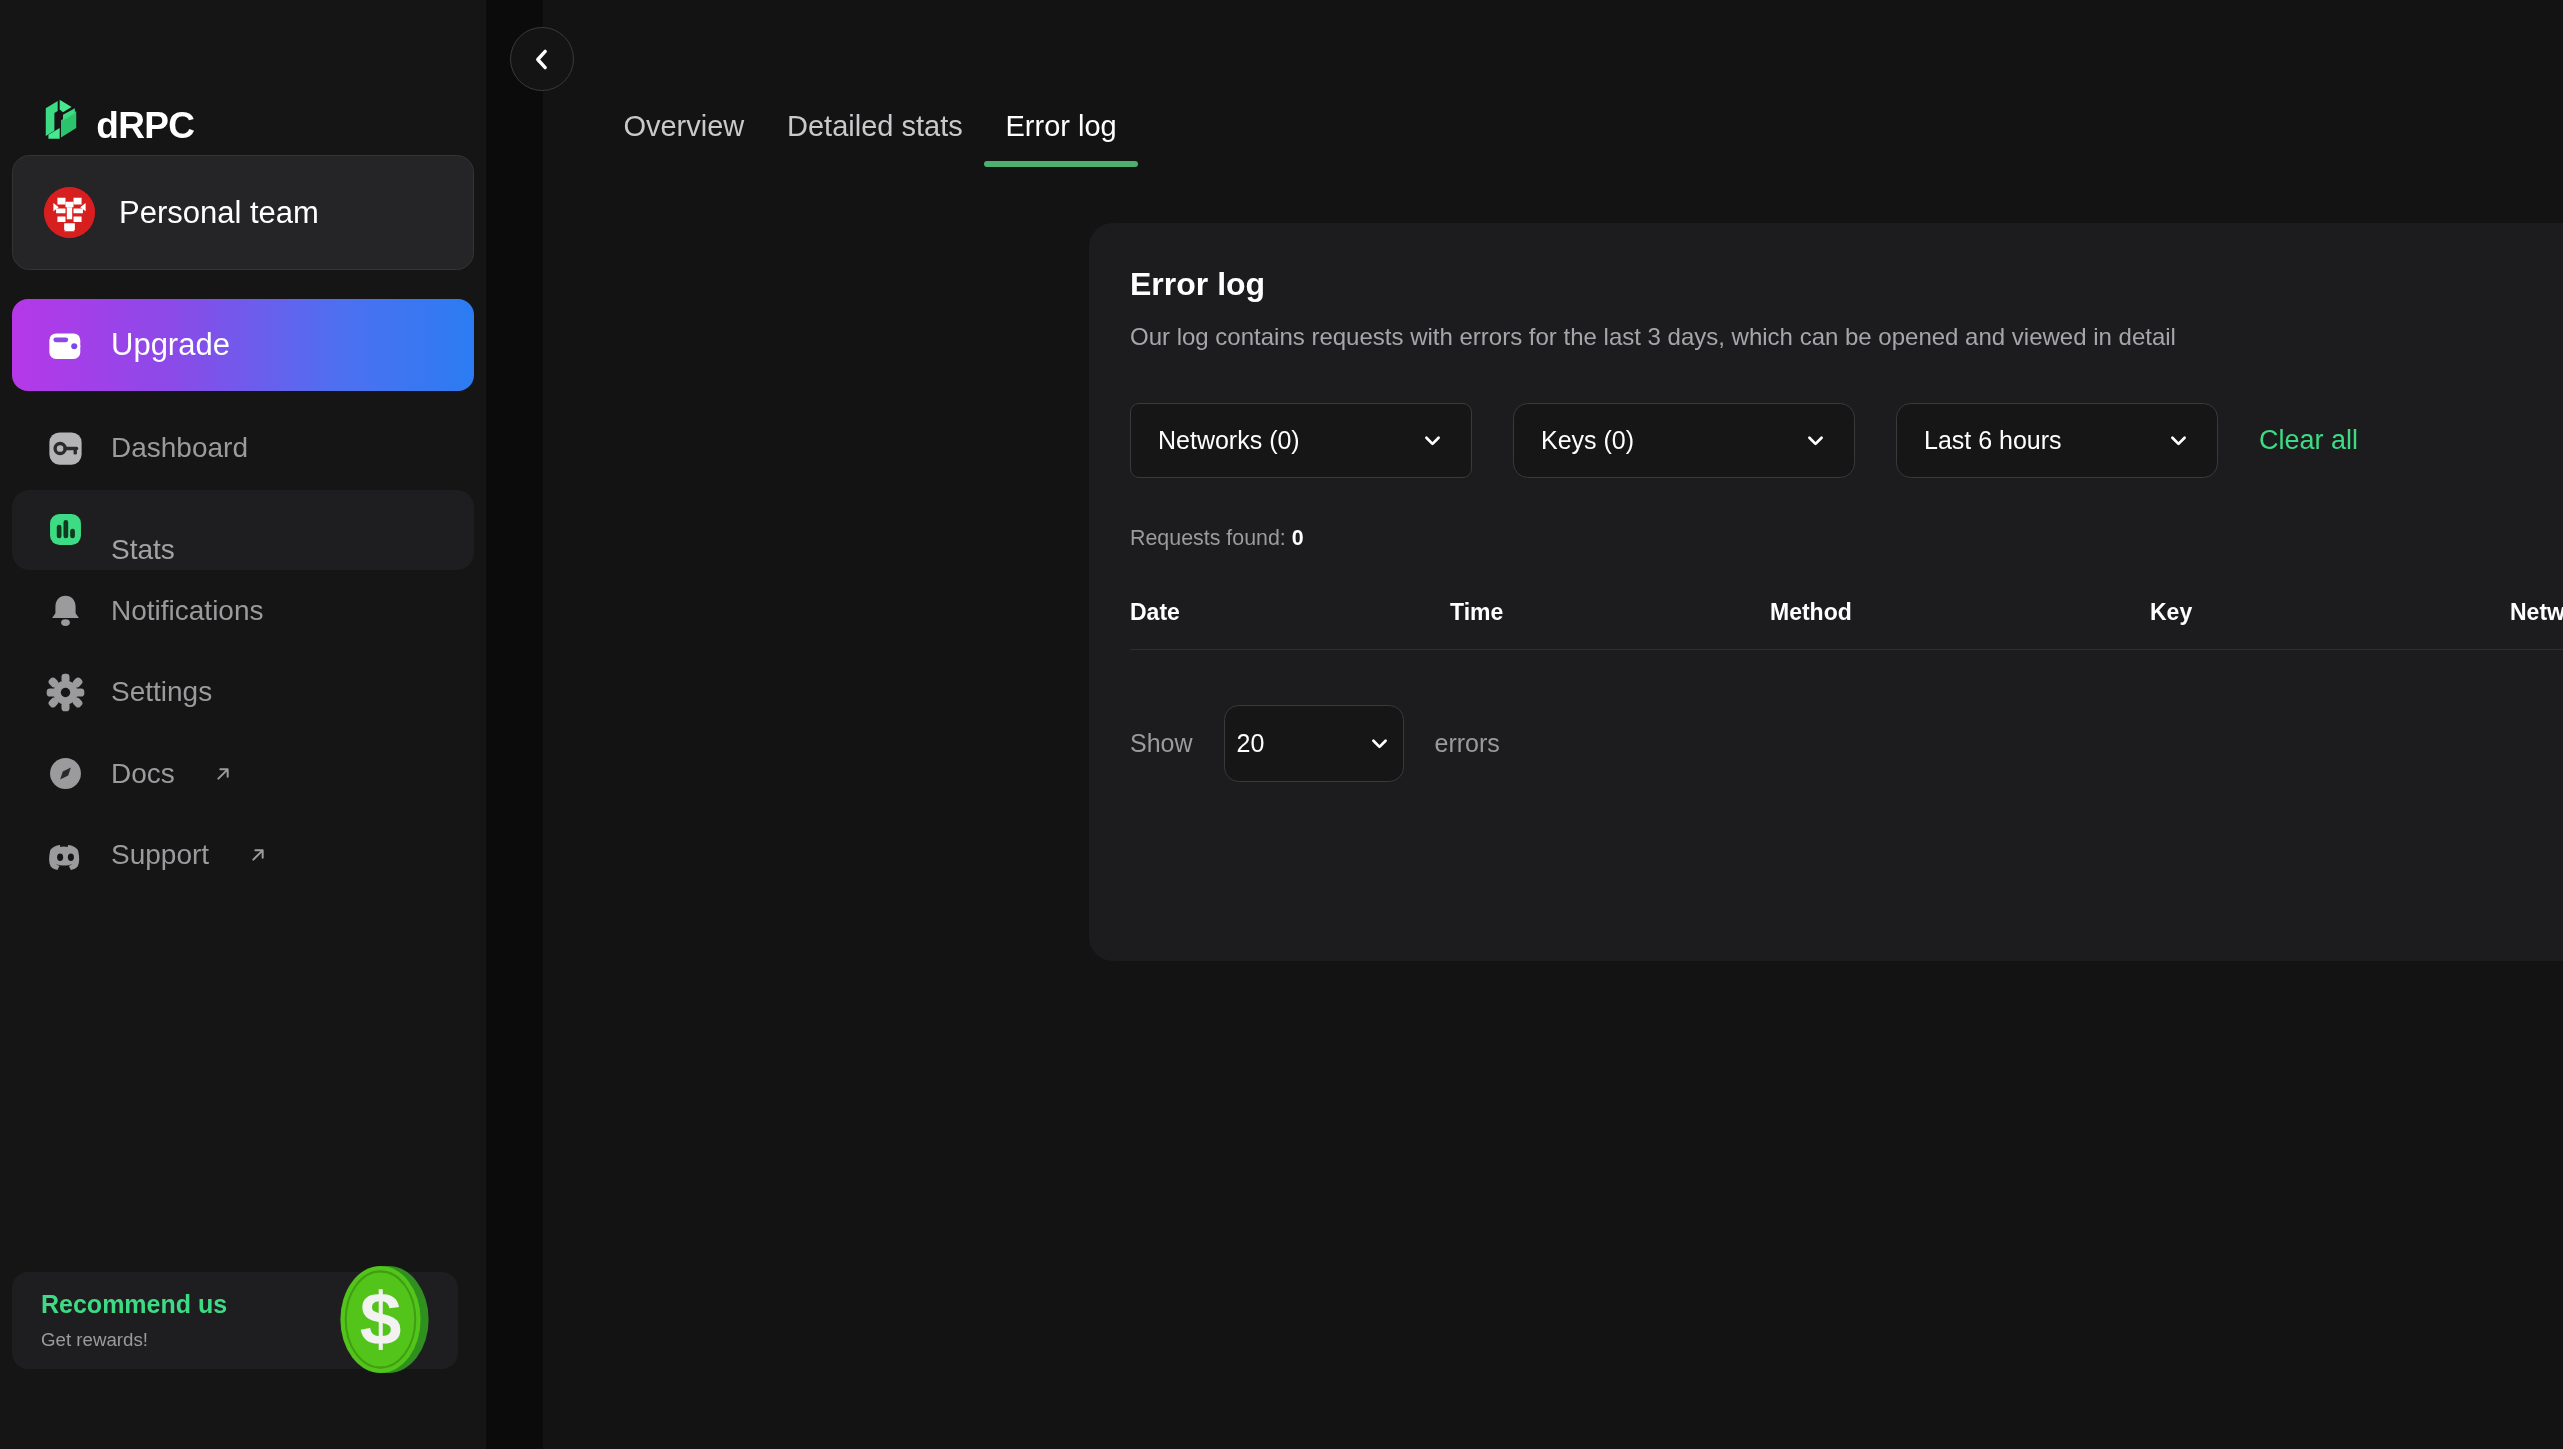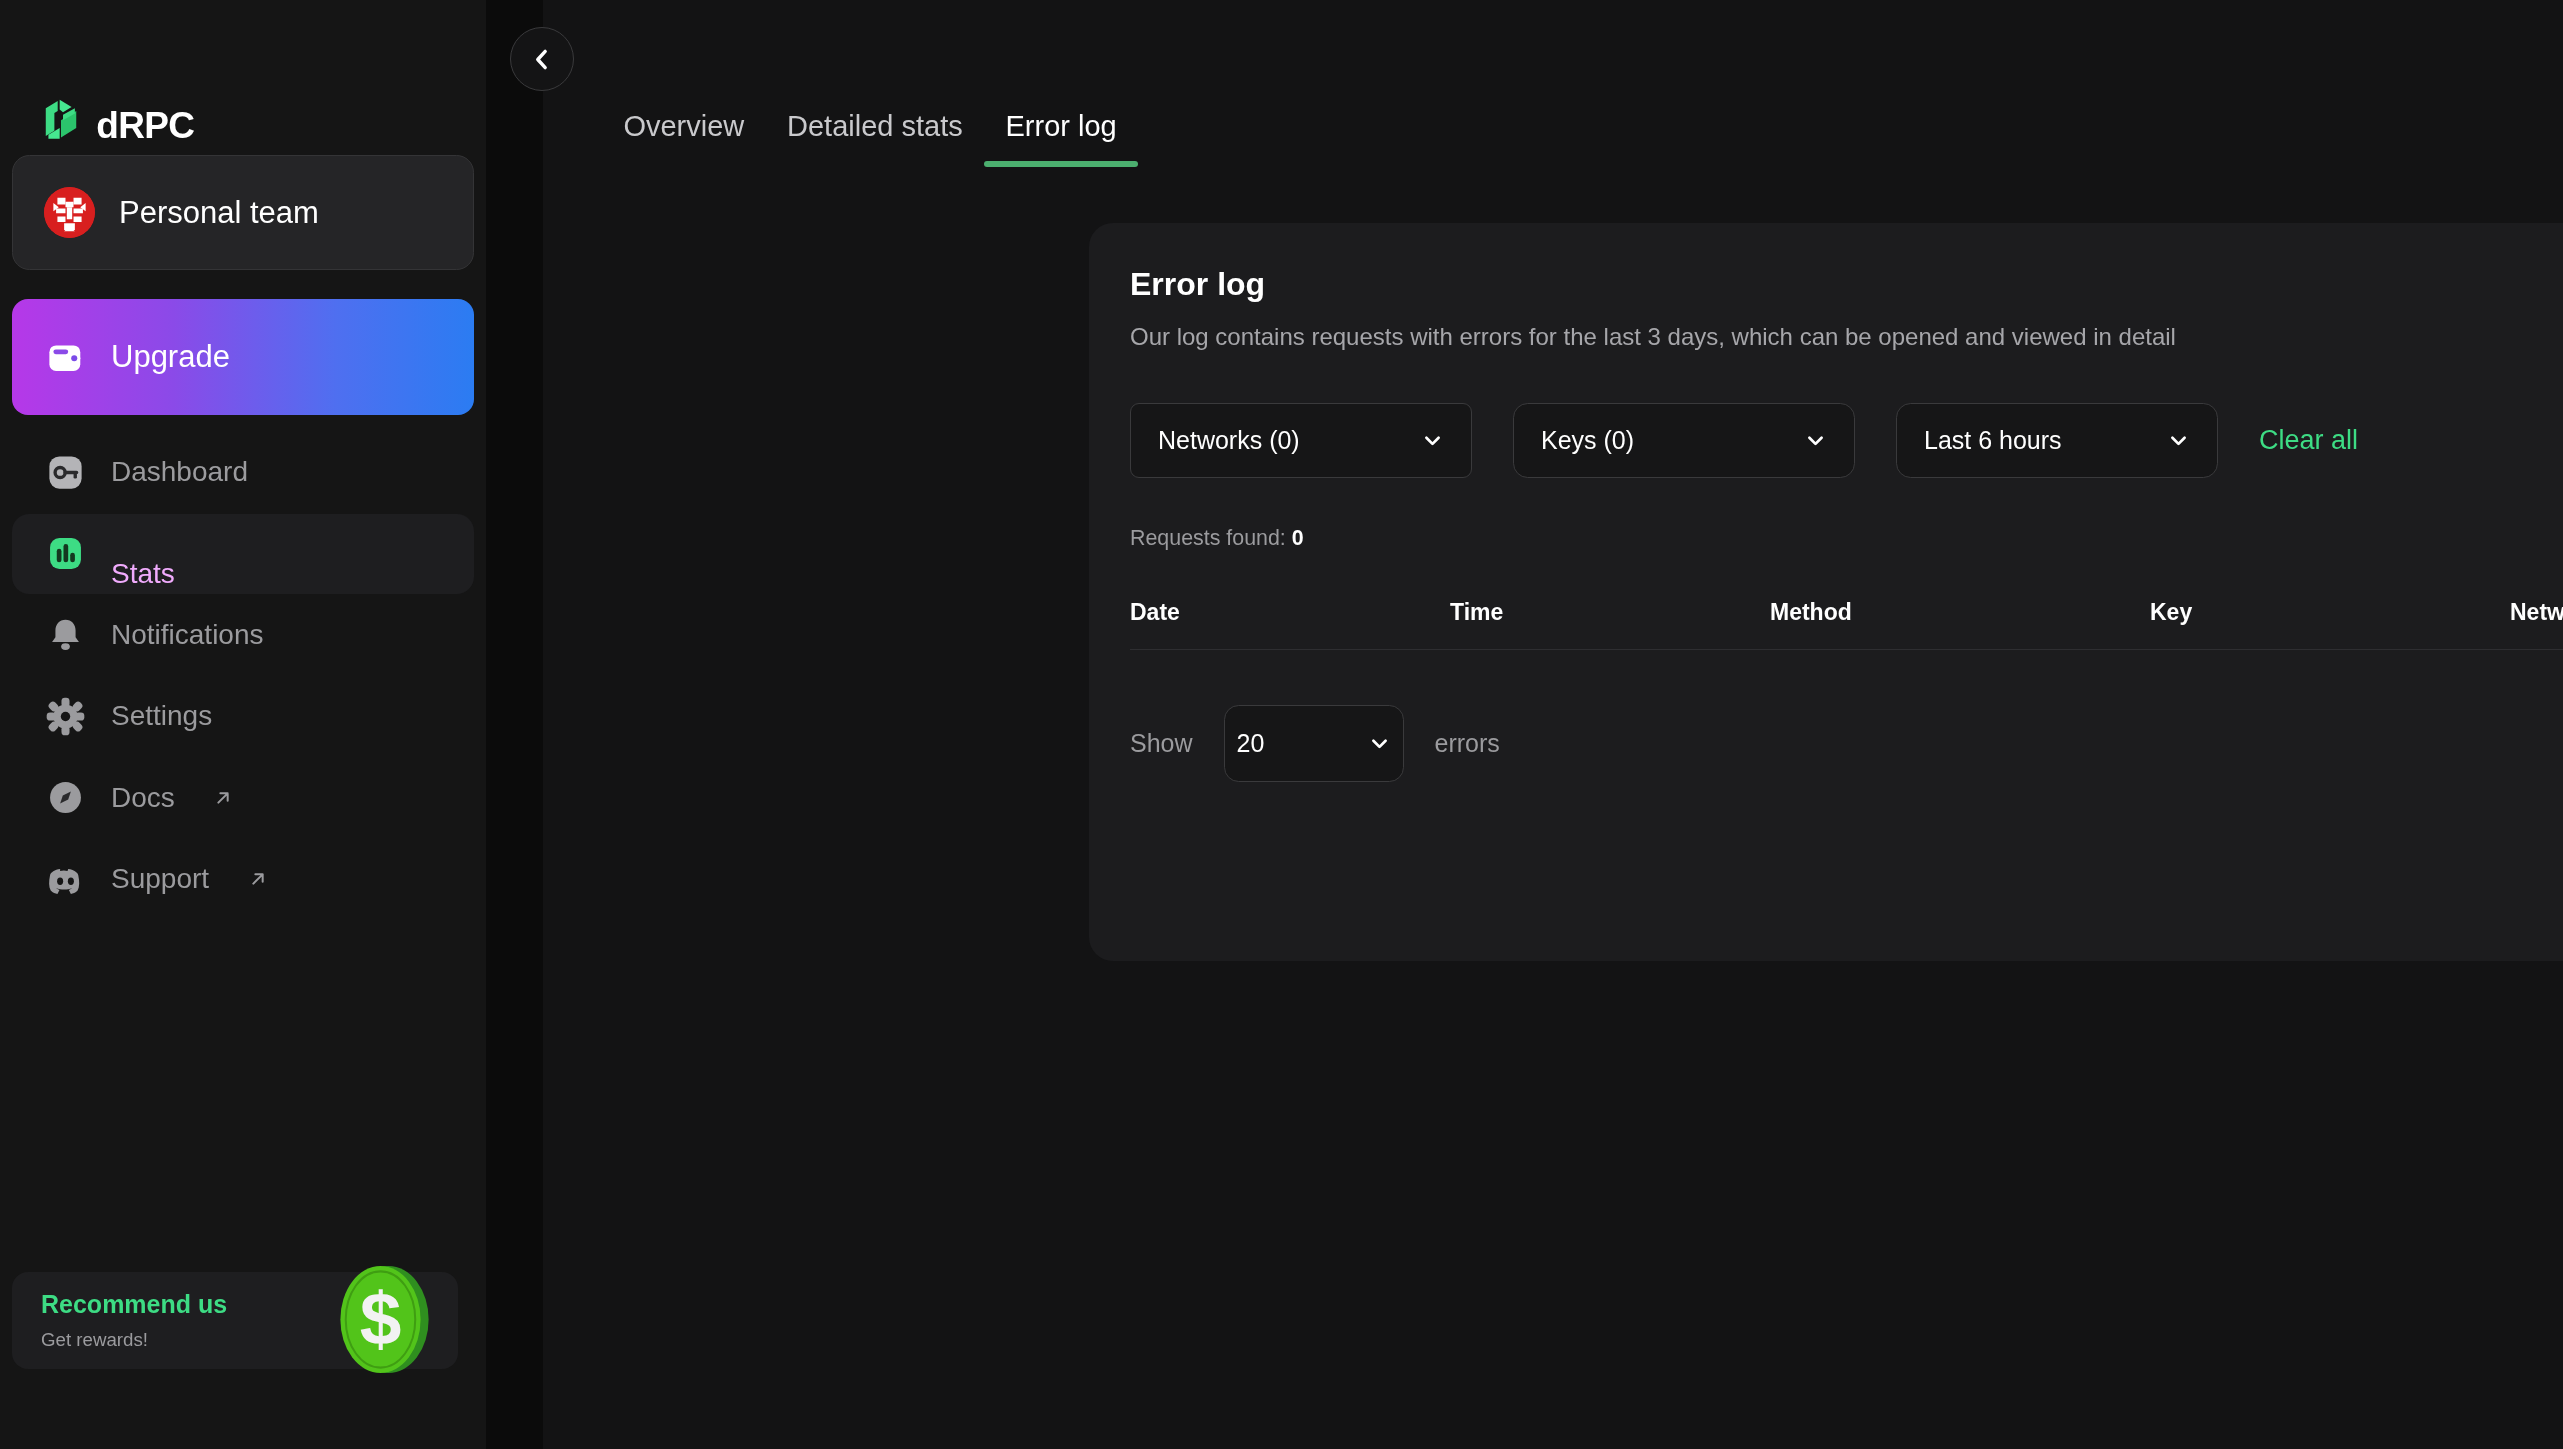--- a/index.html
+++ b/index.html
@@ -50,28 +50,28 @@
   .nav-item {
     display: flex; align-items: center; gap: 24px;
     height: 80px;
     padding-left: 31px;
     border-radius: 17.4px;
     margin-bottom: 1.3px;
     position: relative;
   }
   .nav-item.upgrade {
     background: linear-gradient(90deg, #b638e8 0%, #8b4ae8 35%, #4f6ff0 70%, #2b7cf2 100%);
-    height: 116px;
+    height: 92px;
     border-radius: 16px;
     margin-bottom: 17.4px;
   }
   .nav-item.active { background: #1e1e20; }
   .nav-label { font-size: 28px; color: #9b9b9e; white-space: nowrap; }
   .nav-item.upgrade .nav-label { color: #ffffff; font-size: 31px; }
-  .nav-item.active .nav-label { color: #f0abfc; margin-top: 40px; }
+  .nav-item.active .nav-label { color: #a3a3a3; margin-top: 40px; }
   .icon-box {
     width: 44px; height: 44px; flex: 0 0 44px;
     display: flex; align-items: center; justify-content: center;
   }
   .ext-arrow { margin-left: 14.7px; display: flex; align-items: center; }
 
   .recommend {
     position: absolute; left: 12px; bottom: 81px;
     width: 446px; height: 97px;
     background: #1e1e20;

